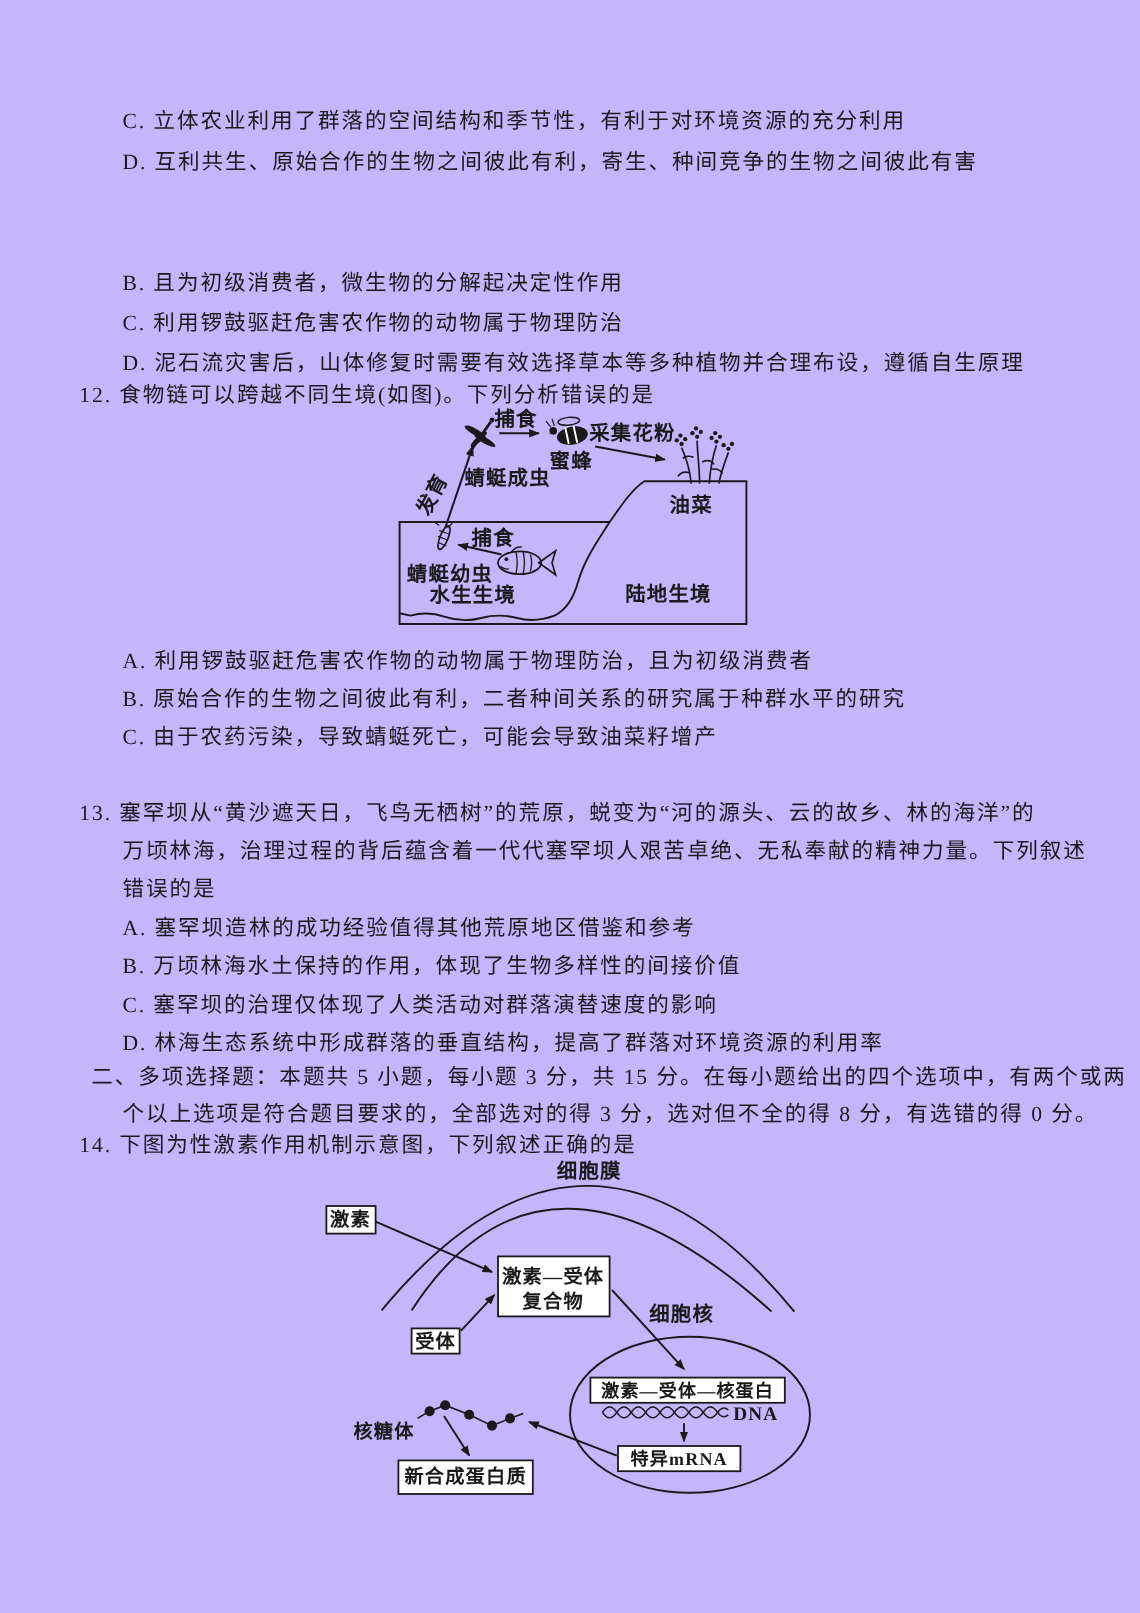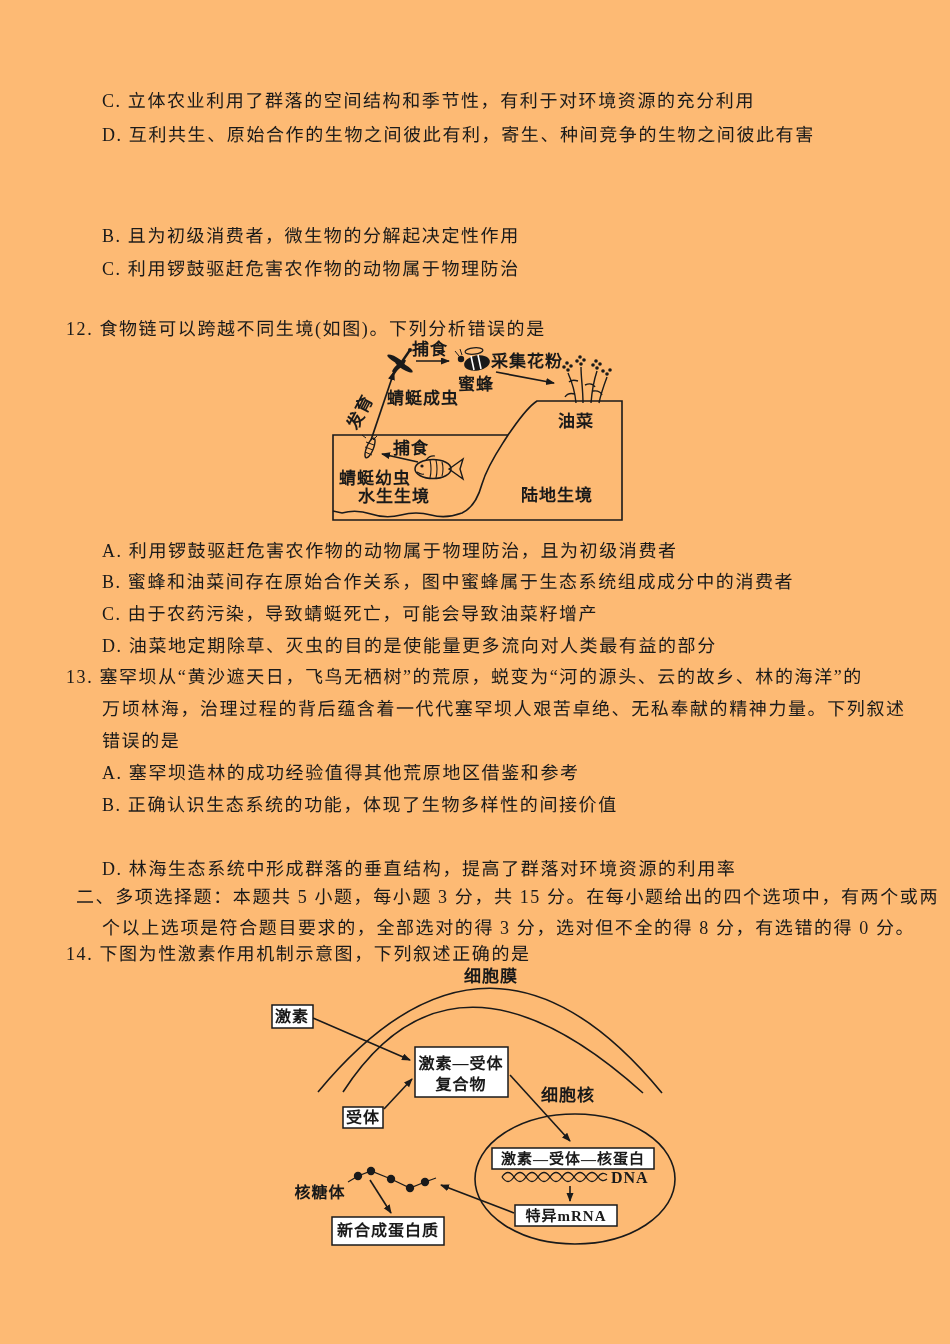--- a/index.html
+++ b/index.html
@@ -1,20 +1,20 @@
 <!DOCTYPE html>
 <html lang="zh-CN"><head>
 <meta charset="utf-8">
 <style>
   html,body{margin:0;padding:0;background:#e8e8e8;}
   .page{
     position:relative;
     width:950px;height:1344px;
     margin:0 auto;
-    background:#fdba74;
+    background:#c4b5fd;
     font-family:"Liberation Serif","DejaVu Serif",serif;
     color:#1a1a1a;
     overflow:hidden;
   }
   .line{
     position:absolute;
     white-space:nowrap;
     font-size:18px;
     letter-spacing:1.6px;
     line-height:22px;
@@ -29,32 +29,33 @@
 </style>
 </head>
 <body>
 
 <div class="page">
 
   <div class="line" style="top:90px;left:102px">C. 立体农业利用了群落的空间结构和季节性，有利于对环境资源的充分利用</div>
   <div class="line" style="top:124px;left:102px">D. 互利共生、原始合作的生物之间彼此有利，寄生、种间竞争的生物之间彼此有害</div>
   <div class="line" style="top:225px;left:102px">B. 且为初级消费者，微生物的分解起决定性作用</div>
   <div class="line" style="top:258px;left:102px">C. 利用锣鼓驱赶危害农作物的动物属于物理防治</div>
+  <div class="line" style="top:291px;left:102px">D. 泥石流灾害后，山体修复时需要有效选择草本等多种植物并合理布设，遵循自生原理</div>
   <div class="line" style="top:318px;left:66px">12. 食物链可以跨越不同生境(如图)。下列分析错误的是</div>
 
   <div class="line" style="top:540px;left:102px">A. 利用锣鼓驱赶危害农作物的动物属于物理防治，且为初级消费者</div>
-  <div class="line" style="top:571px;left:102px">B. 蜜蜂和油菜间存在原始合作关系，图中蜜蜂属于生态系统组成成分中的消费者</div>
+  <div class="line" style="top:571px;left:102px">B. 原始合作的生物之间彼此有利，二者种间关系的研究属于种群水平的研究</div>
   <div class="line" style="top:603px;left:102px">C. 由于农药污染，导致蜻蜓死亡，可能会导致油菜籽增产</div>
-  <div class="line" style="top:635px;left:102px">D. 油菜地定期除草、灭虫的目的是使能量更多流向对人类最有益的部分</div>
 
   <div class="line" style="top:666px;left:66px">13. 塞罕坝从“黄沙遮天日，飞鸟无栖树”的荒原，蜕变为“河的源头、云的故乡、林的海洋”的</div>
   <div class="line" style="top:698px;left:102px">万顷林海，治理过程的背后蕴含着一代代塞罕坝人艰苦卓绝、无私奉献的精神力量。下列叙述</div>
   <div class="line" style="top:730px;left:102px">错误的是</div>
   <div class="line" style="top:762px;left:102px">A. 塞罕坝造林的成功经验值得其他荒原地区借鉴和参考</div>
-  <div class="line" style="top:794px;left:102px">B. 正确认识生态系统的功能，体现了生物多样性的间接价值</div>
+  <div class="line" style="top:794px;left:102px">B. 万顷林海水土保持的作用，体现了生物多样性的间接价值</div>
+  <div class="line" style="top:826px;left:102px">C. 塞罕坝的治理仅体现了人类活动对群落演替速度的影响</div>
   <div class="line" style="top:858px;left:102px">D. 林海生态系统中形成群落的垂直结构，提高了群落对环境资源的利用率</div>
 
   <div class="line" style="top:886px;left:76px">二、多项选择题：本题共 5 小题，每小题 3 分，共 15 分。在每小题给出的四个选项中，有两个或两</div>
   <div class="line" style="top:917px;left:102px">个以上选项是符合题目要求的，全部选对的得 3 分，选对但不全的得 8 分，有选错的得 0 分。</div>
   <div class="line" style="top:943px;left:66px">14. 下图为性激素作用机制示意图，下列叙述正确的是</div>
 
   <svg class="fig" style="left:330px;top:336px" width="300" height="190" viewBox="0 0 300 190">
     <defs>
       <marker id="ah1" markerUnits="userSpaceOnUse" markerWidth="10" markerHeight="9" refX="8" refY="3.5" orient="auto">
         <path d="M0,0 L9,3.5 L0,7 Z" fill="#1a1a1a"></path>

